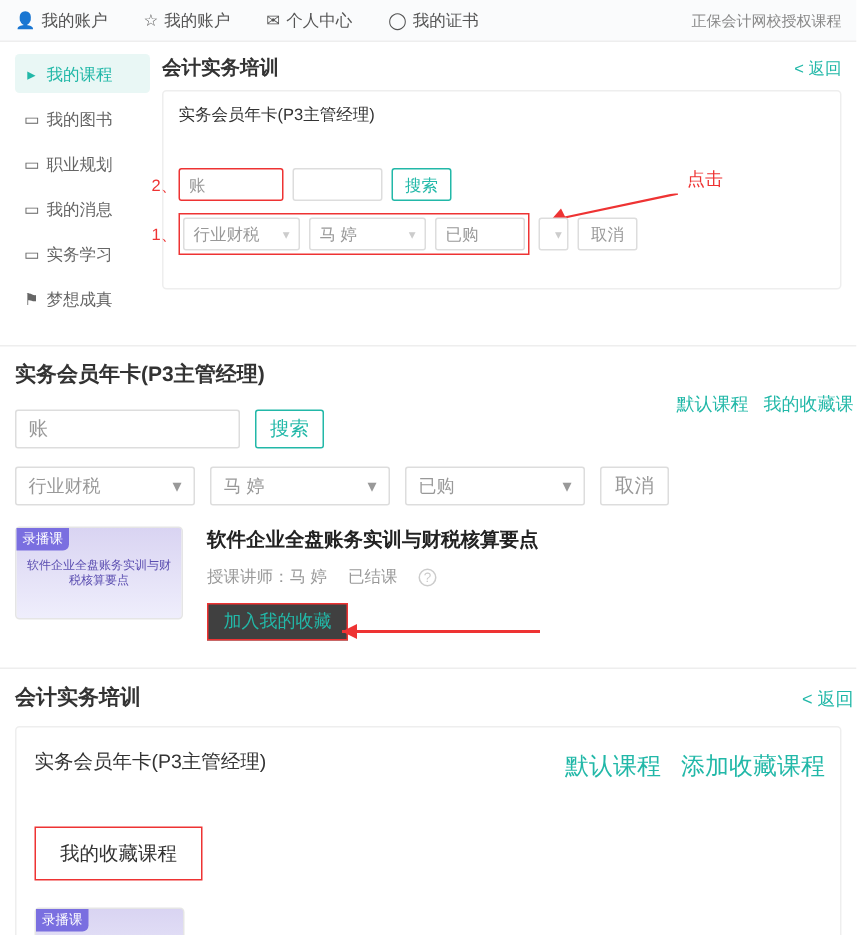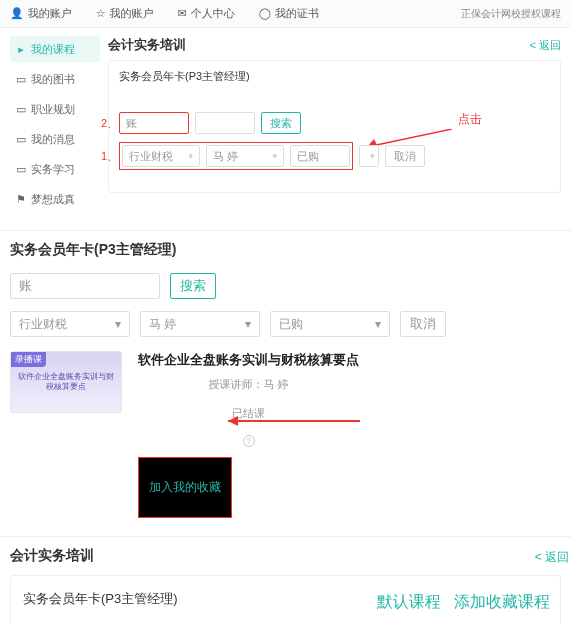--- a/index.html
+++ b/index.html
@@ -47,23 +47,23 @@
   .inp2 { height: 26px; width: 150px; border:1px solid #ddd; border-radius:2px; padding:0 8px; font-size:13px; color:#999;}
   .btn-search2 { height:26px; width:46px; border:1px solid #22b8a8; color:#22b8a8; background:#fff; border-radius:2px; font-size:13px;}
   .sel2 { display:inline-flex; align-items:center; justify-content:space-between; height:26px; width:120px; border:1px solid #ddd; border-radius:2px; padding:0 8px; font-size:12px; color:#999;}
   .btn-cancel2 { height:26px; width:46px; border:1px solid #ddd; color:#999; background:#fff; border-radius:2px; font-size:13px;}
   
   .course-row { display:flex; margin-top: 14px; position:relative;}
   .thumb { width: 112px; height: 62px; border:1px solid #e5e5e5; border-radius:3px; background: linear-gradient(180deg,#d9d4f2 0%,#efeefc 100%); position:relative; flex:none; margin-right:16px; display:flex; flex-direction:column; align-items:center; justify-content:center;}
   .thumb .tag { position:absolute; left:0; top:0; background:#7a6fe0; color:#fff; font-size:9px; padding:1px 4px; border-bottom-right-radius:4px;}
   .thumb .tline { font-size:8px; color:#5a4db0; text-align:center; line-height:1.2; padding:0 6px;}
   .course-info .ctitle { font-size:13px; font-weight:bold; color:#222; margin-bottom:8px;}
-  .course-info .meta { font-size:11px; color:#999; display:flex; align-items:center; gap:14px;flex-direction:column;}
+  .course-info .meta { font-size:11px; color:#999; display:flex; align-items:center; gap:14px;}
   .meta .qicon { display:inline-block; width:12px; height:12px; border:1px solid #ccc; border-radius:50%; color:#ccc; font-size:9px; line-height:10px; text-align:center;}
-  .btn-fav { display:inline-block; margin-top:10px; border:1.5px solid #e33; padding: 21px 10px; color:#22b8a8; font-size:12px; background:#000000;}
+  .btn-fav { display:inline-block; margin-top:10px; border:1.5px solid #e33; padding: 3px 10px; color:#22b8a8; font-size:12px; background:#404040;}
   .arrow2 { position:absolute; left: 210px; top: 58px; width: 140px; height: 24px;}
   
   
   .sec3 { padding: 10px 10px 30px 10px; position:relative; }
   .sec3 h3 { font-size: 14px; font-weight: bold; margin-bottom: 10px;}
   .backlink3 { position:absolute; right:2px; top:12px; font-size:12px; color:#22b8a8;}
   .card3 { border:1px solid #eee; border-radius:3px; padding: 14px 12px 40px 12px; position:relative;}
   .sub3 { font-size:13px; color:#333;}
   .links3 { position:absolute; right:10px; top:16px; font-size:16px; color:#22b8a8;}
   .redtab { display:inline-block; border:1.5px solid #e33; padding: 8px 16px; font-size:13px; color:#333; margin-top: 34px;}
@@ -161,20 +161,24 @@
             </span>
           <button class="btn-cancel-sm">取消</button>
         </div>
       </div>
     </div>
   </div>
 </div>
 
 <div class="sec2">
   <h3>实务会员年卡(P3主管经理)</h3>
+  <div class="links2">
+    <a class="lk">默认课程</a>&nbsp;&nbsp;
+    <a class="lk">我的收藏课</a>
+  </div>
   <div class="row2">
     <input class="inp2" value="账" style="">
     <button class="btn-search2">搜索</button>
   </div>
   <div class="row2">
     <span class="sel2">
         <span>行业财税</span>
         <span class="caret">▾</span>
       </span>
     <span class="sel2">

